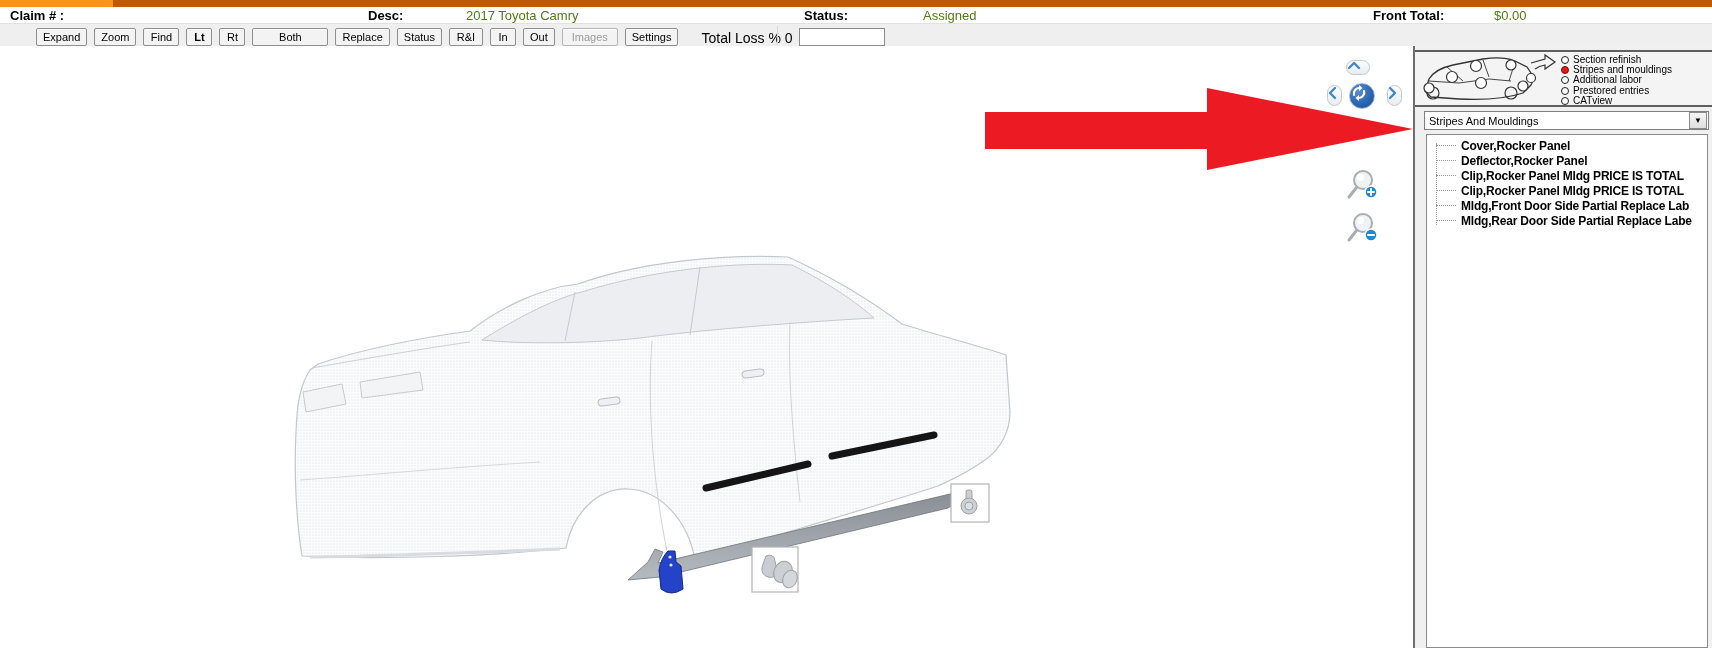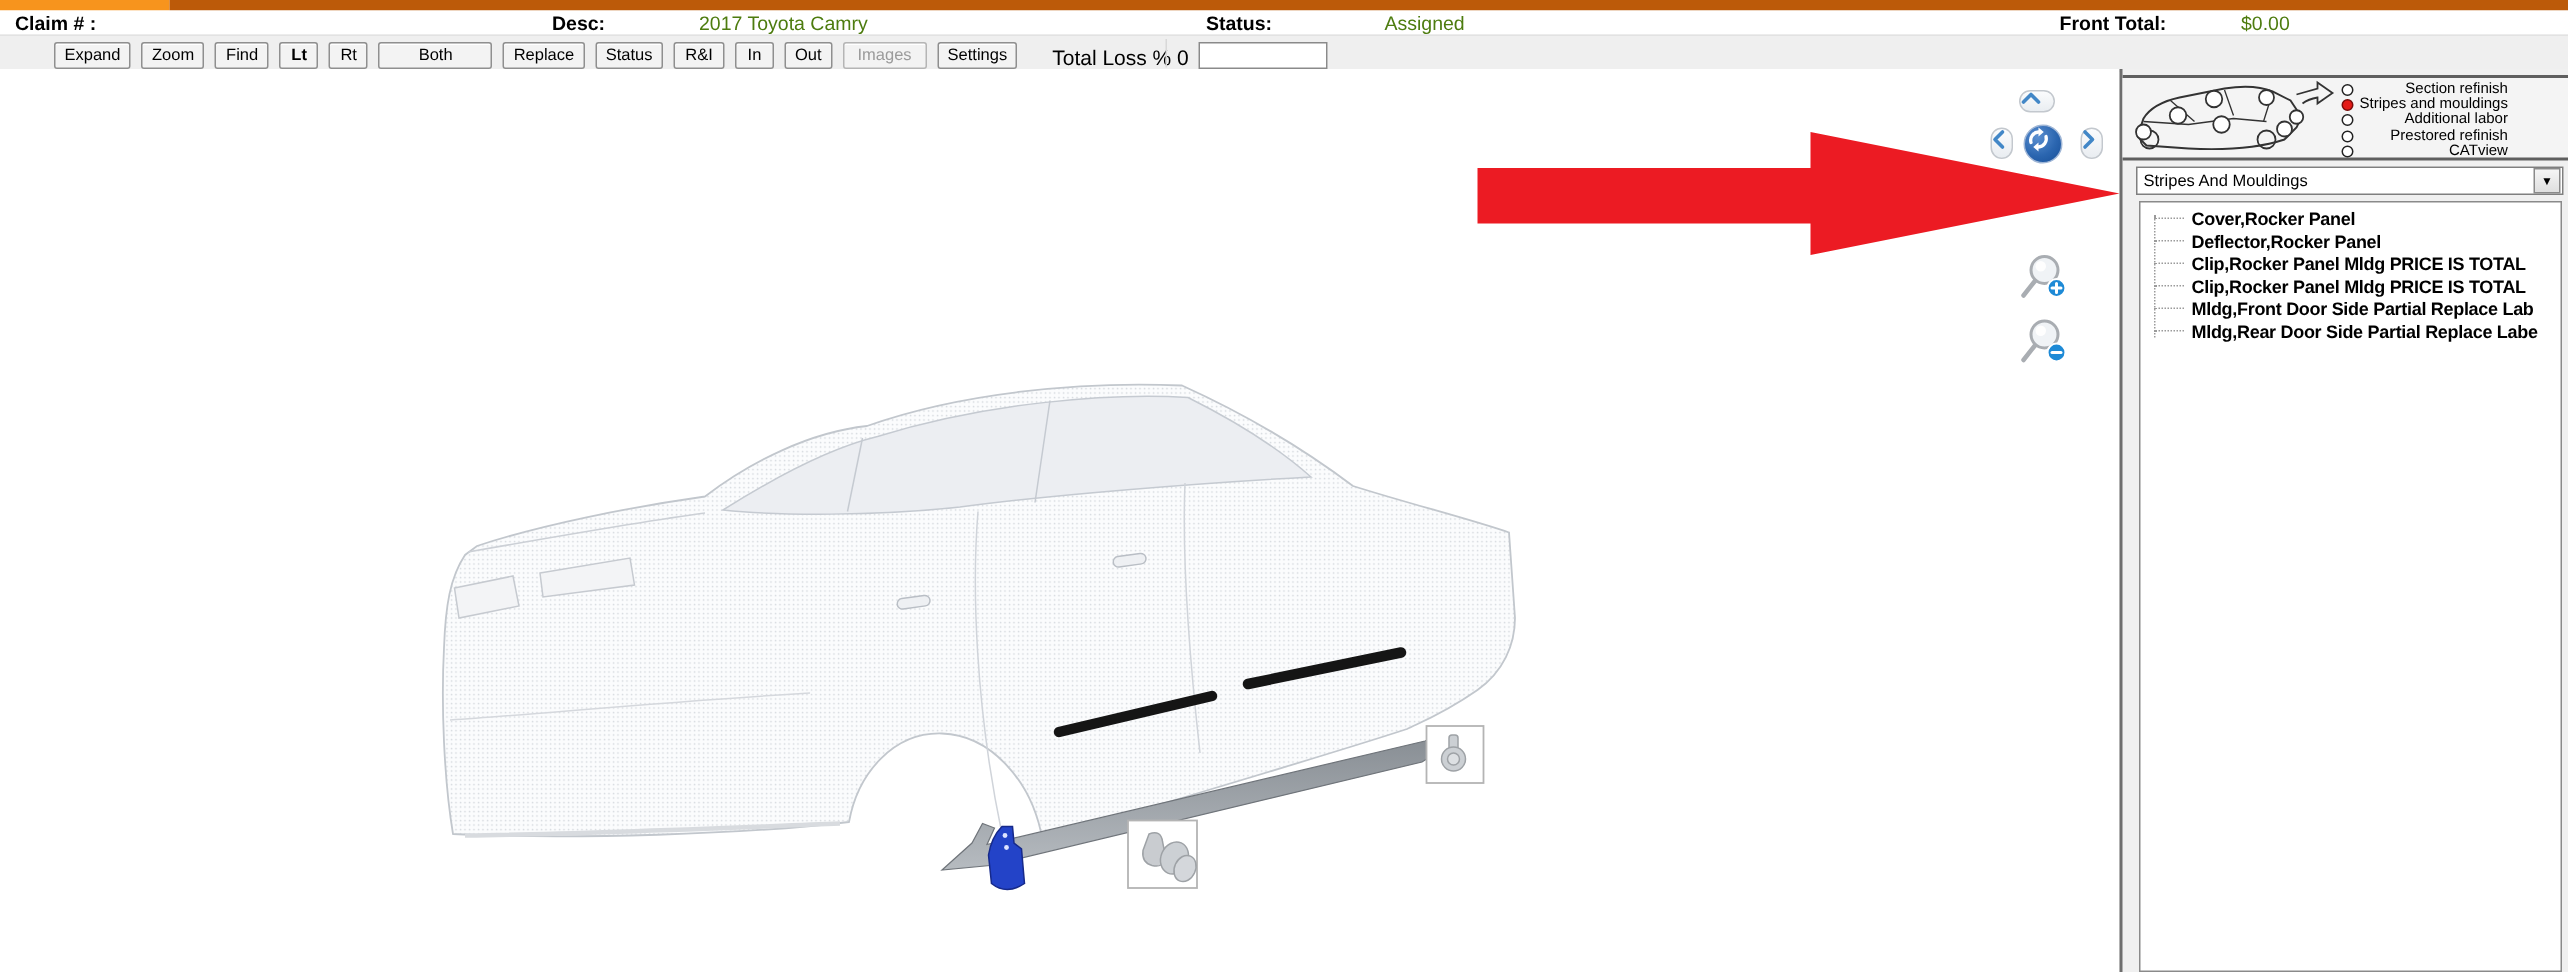--- a/index.html
+++ b/index.html
@@ -46,21 +46,21 @@
   .zoombtn{width:36px;height:36px;background:transparent;border:none;}
   .zin{left:1344px;top:122px;}
   .zout{left:1344px;top:165px;}
   
   .panel{position:absolute;left:1413px;top:46px;width:299px;height:602px;background:#F0F0F0;
     border-left:2px solid #6e6e6e;box-sizing:border-box;}
   .topbox{position:absolute;left:0px;top:4px;width:299px;height:57px;background:#F4F4F4;
     border-top:2px solid #5f5f5f;border-bottom:2px solid #5f5f5f;box-sizing:border-box;}
   .caricon{position:absolute;left:4px;top:1px;}
   .radios{position:absolute;left:146px;top:3px;}
-  .radio-row{display:flex;align-items:center;height:10.2px;cursor:pointer;justify-content:space-between;}
+  .radio-row{display:flex;align-items:center;height:10.2px;cursor:pointer;}
   .radio-dot{width:8px;height:8px;border-radius:50%;border:1px solid #222;background:#fff;margin-right:4px;flex:0 0 auto;box-sizing:border-box;}
   .radio-dot.sel{background:#E41B17;border-color:#7a0c0a;}
   .radio-lab{font-size:10px;color:#000;white-space:nowrap;line-height:10px;}
   .dropdown{position:absolute;left:9px;top:65px;width:285px;height:19px;background:#fff;
     border:1px solid #7f7f7f;box-sizing:border-box;display:flex;align-items:center;cursor:default;}
   .dropdown .ddtext{font-size:11px;color:#000;padding-left:4px;flex:1;white-space:nowrap;overflow:hidden;}
   .ddarrow{width:16px;height:15px;margin-right:1px;background:linear-gradient(#f5f5f5,#dfdfdf);
     border:1px solid #8a8a8a;display:flex;align-items:center;justify-content:center;font-size:8px;color:#000;cursor:pointer;}
   .treebox{position:absolute;left:11px;top:88px;width:282px;height:514px;background:#ffffff;
     border:1px solid #8a8a8a;box-sizing:border-box;overflow:hidden;}
@@ -252,21 +252,21 @@
       <div class="radio-row">
         <span class="radio-dot sel"></span>
         <span class="radio-lab">Stripes and mouldings</span>
       </div>
       <div class="radio-row">
         <span class="radio-dot"></span>
         <span class="radio-lab">Additional labor</span>
       </div>
       <div class="radio-row">
         <span class="radio-dot"></span>
-        <span class="radio-lab">Prestored refinish</span>
+        <span class="radio-lab">Prestored entries</span>
       </div>
       <div class="radio-row">
         <span class="radio-dot"></span>
         <span class="radio-lab">CATview</span>
       </div>
     </div>
   </div>
 
   <div class="dropdown">
     <span class="ddtext">Stripes And Mouldings</span>

